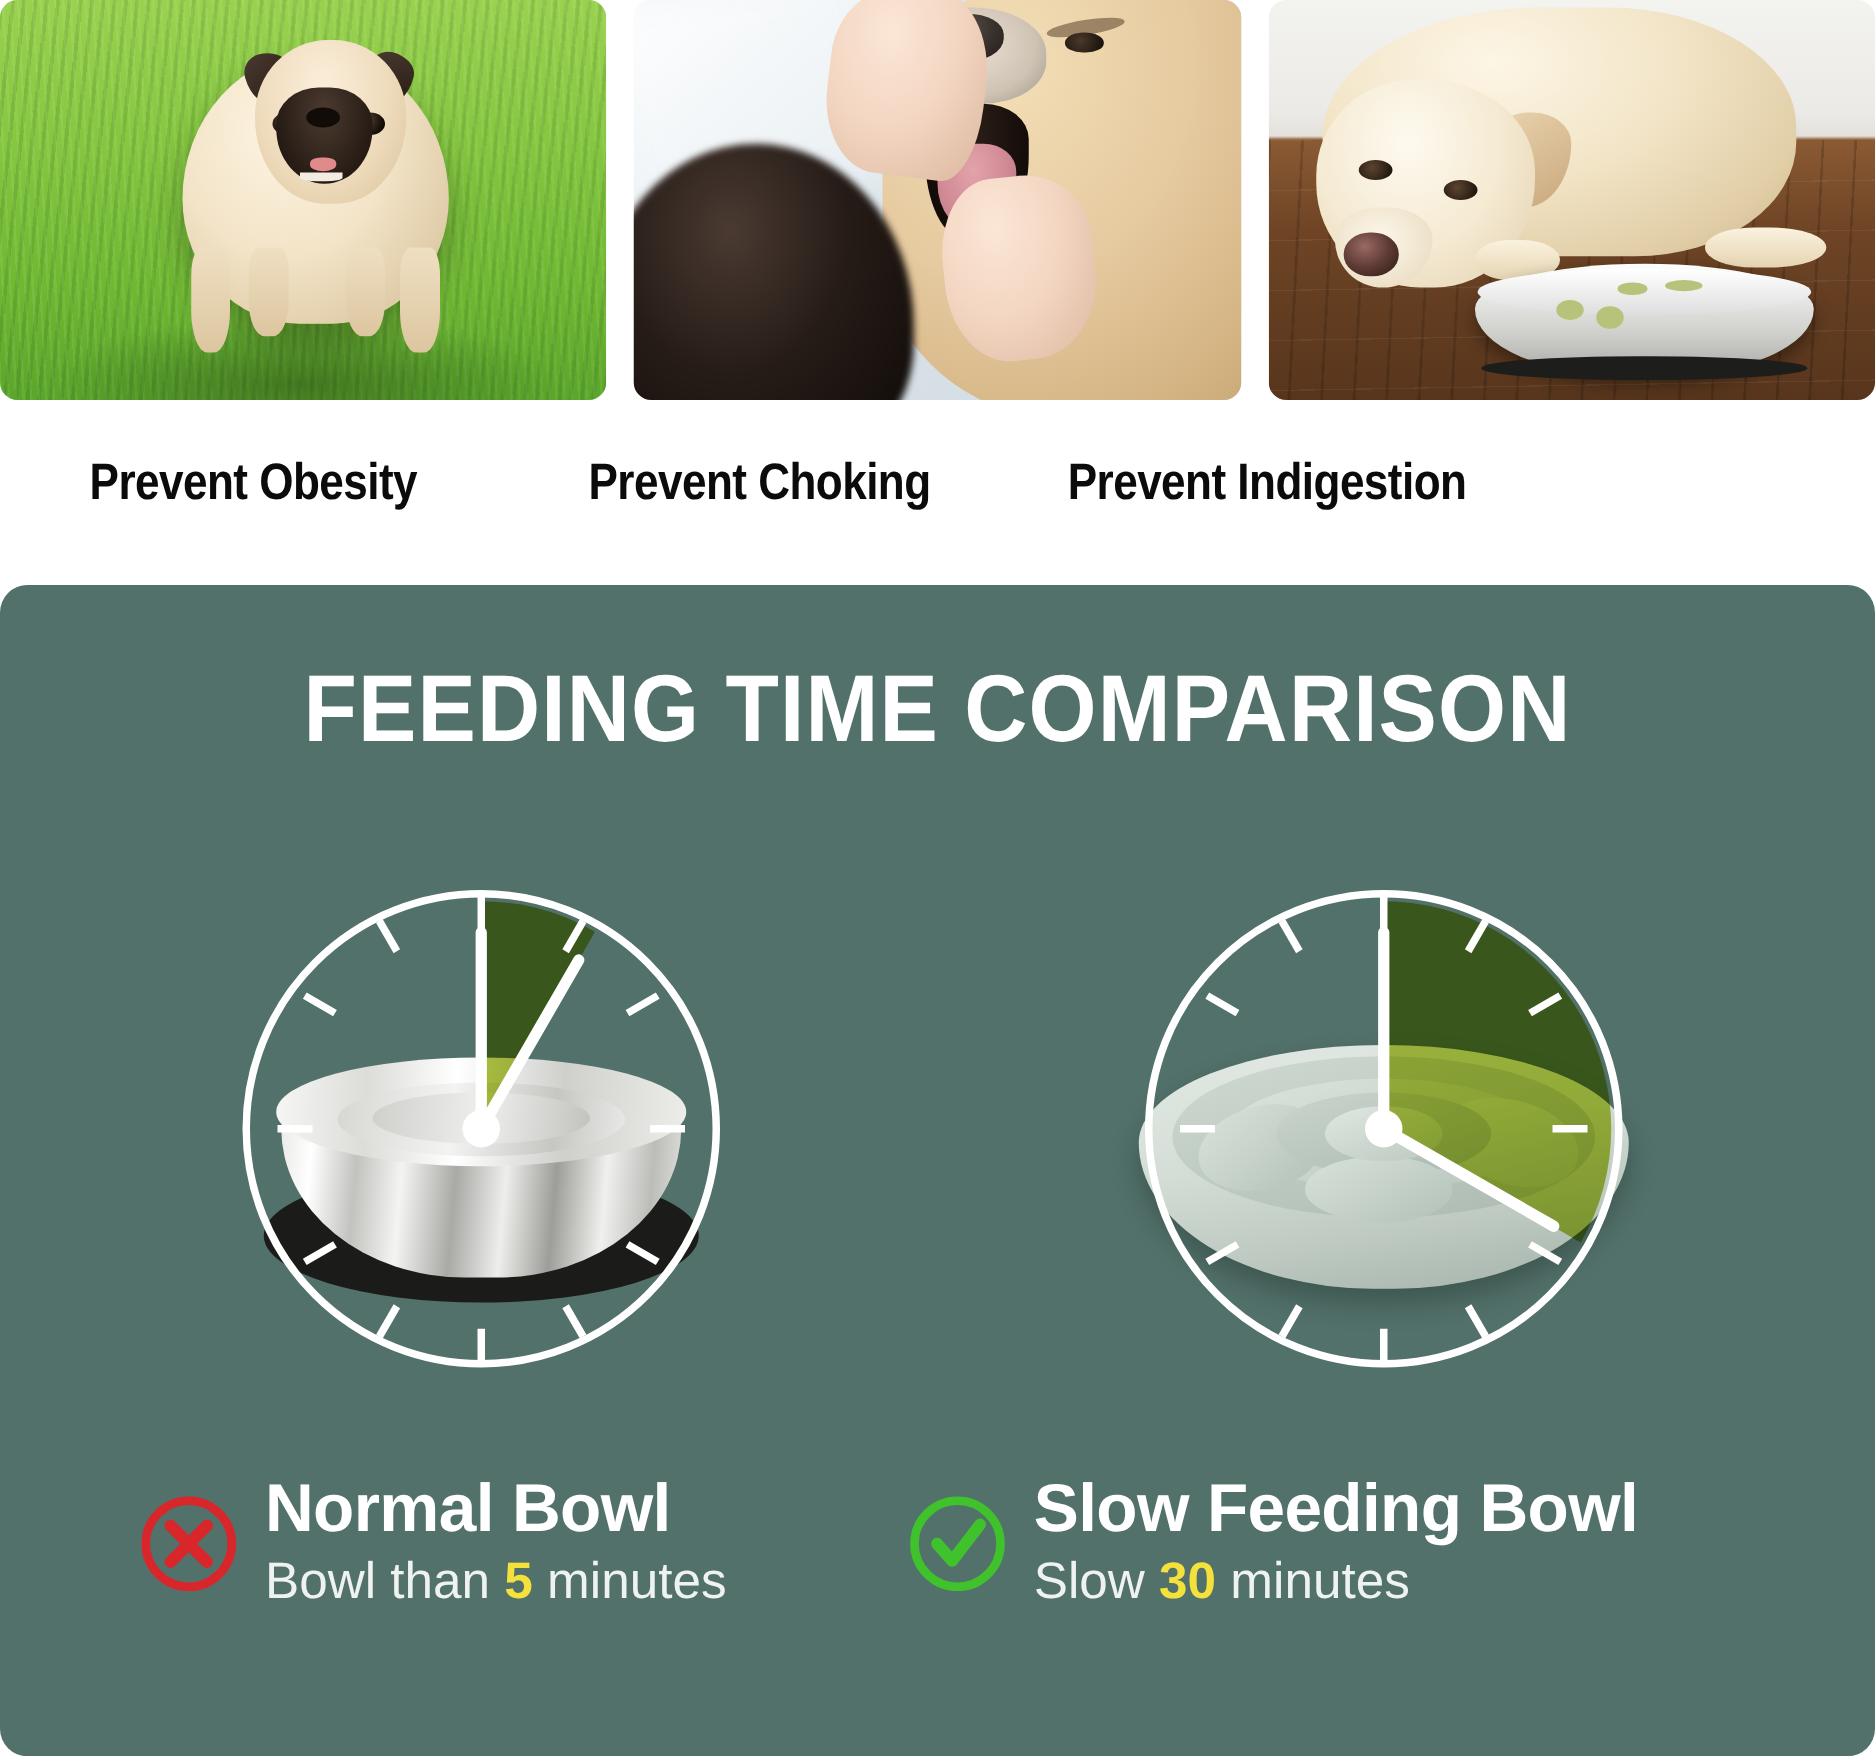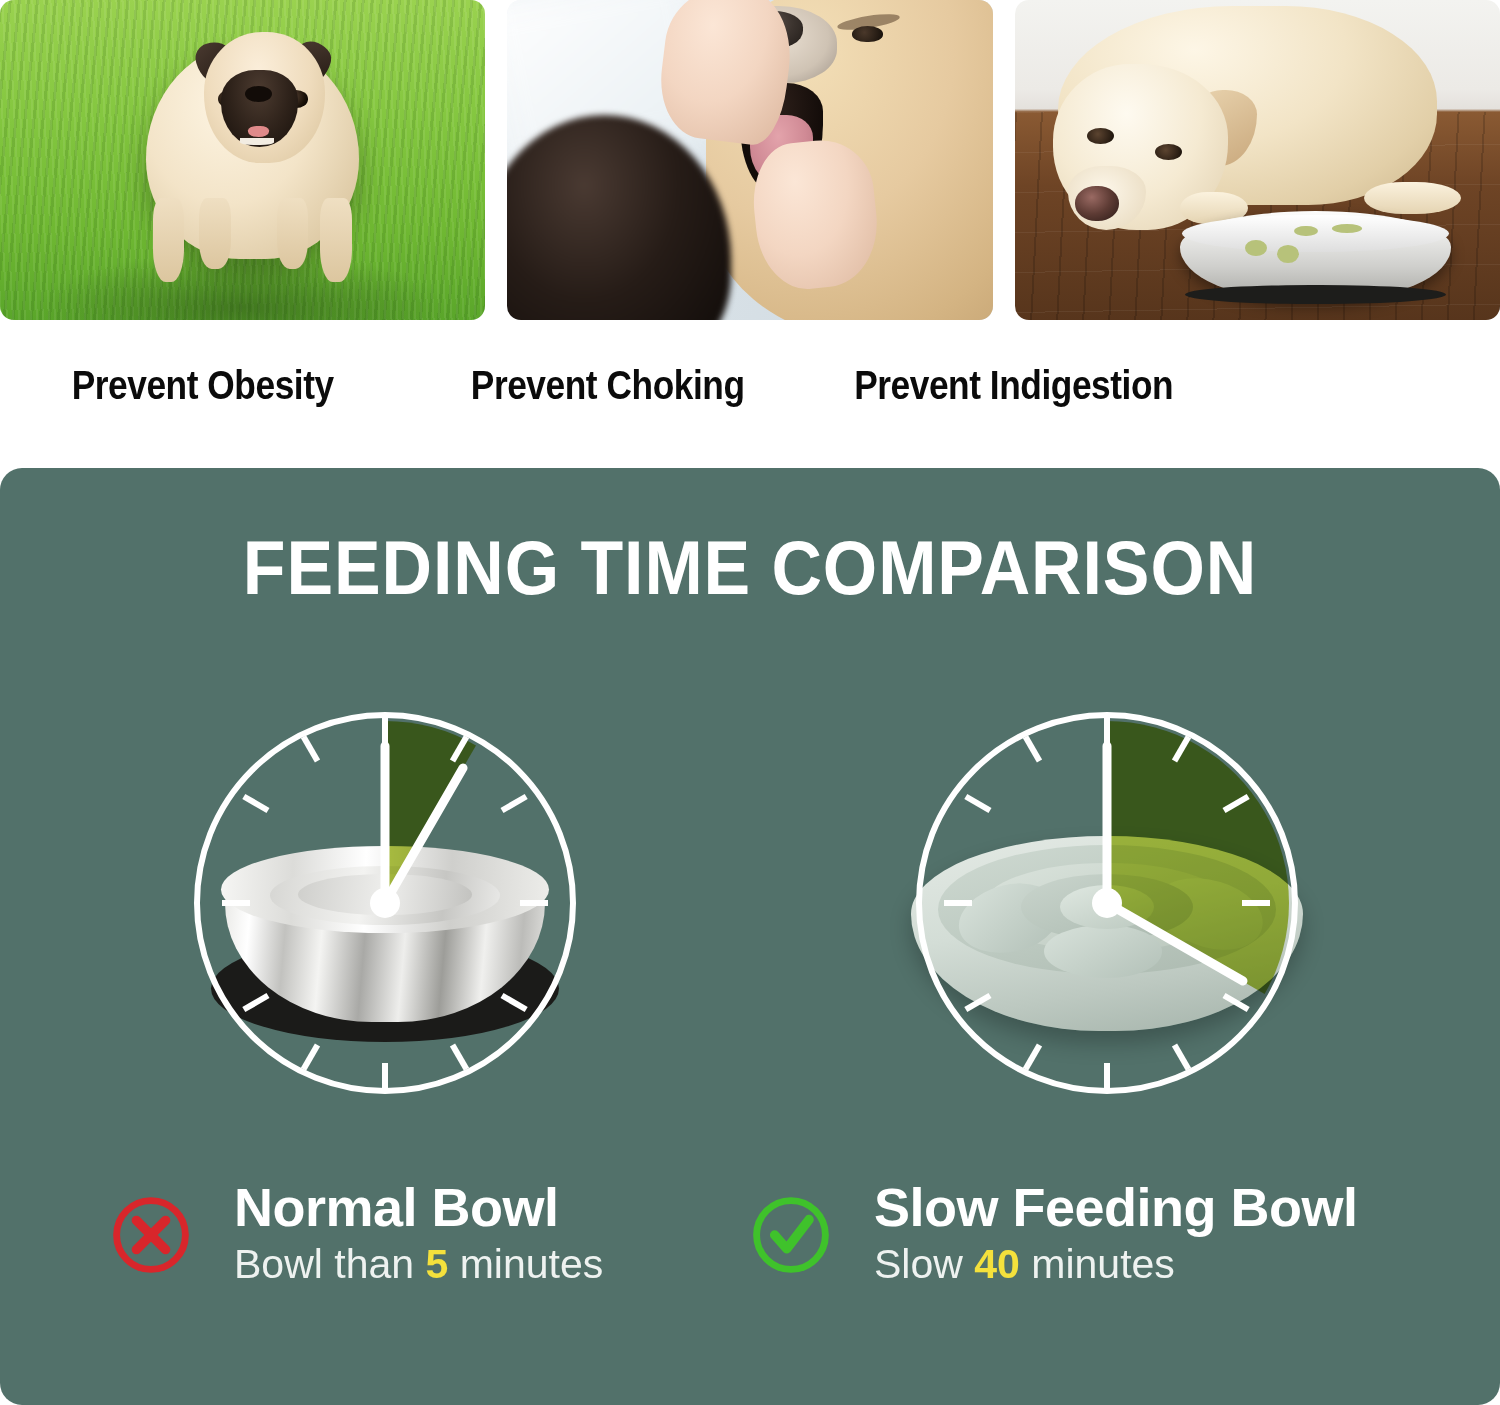--- a/index.html
+++ b/index.html
@@ -431,24 +431,24 @@
     position: absolute;
     top: 710px; left: 0;
     width: 100%;
     height: 140px;
   }
   .result {
     position: absolute;
     top: 0;
     display: flex;
     align-items: center;
-    gap: 40px;
+    gap: 18px;
   }
   .result.left  { left: 108px; }
-  .result.right { left: 748px; }
+  .result.right { left: 723px; }
   .result-icon {
     width: 86px;
     height: 86px;
     flex: 0 0 86px;
   }
   .result-text { display: flex; flex-direction: column; }
   .result-title {
     color: #ffffff;
     font-size: 54px;
     font-weight: 700;
@@ -627,17 +627,17 @@
       </div>
     </div>
 
     <div class="result right">
       <svg class="result-icon" viewBox="0 0 100 100">
         <circle cx="50" cy="50" r="40" fill="none" stroke="#3FC22B" stroke-width="8"></circle>
         <polyline points="31,50 45,66 71,32" fill="none" stroke="#3FC22B" stroke-width="11" stroke-linecap="round" stroke-linejoin="round"></polyline>
       </svg>
       <div class="result-text">
         <div class="result-title">Slow Feeding Bowl</div>
-        <div class="result-sub"><span>Slow </span><span class="hl">40</span><span> minutes</span></div>
+        <div class="result-sub"><span>Slow </span><span class="hl">30</span><span> minutes</span></div>
       </div>
     </div>
   </div>
 </div>
 
 </body></html>

